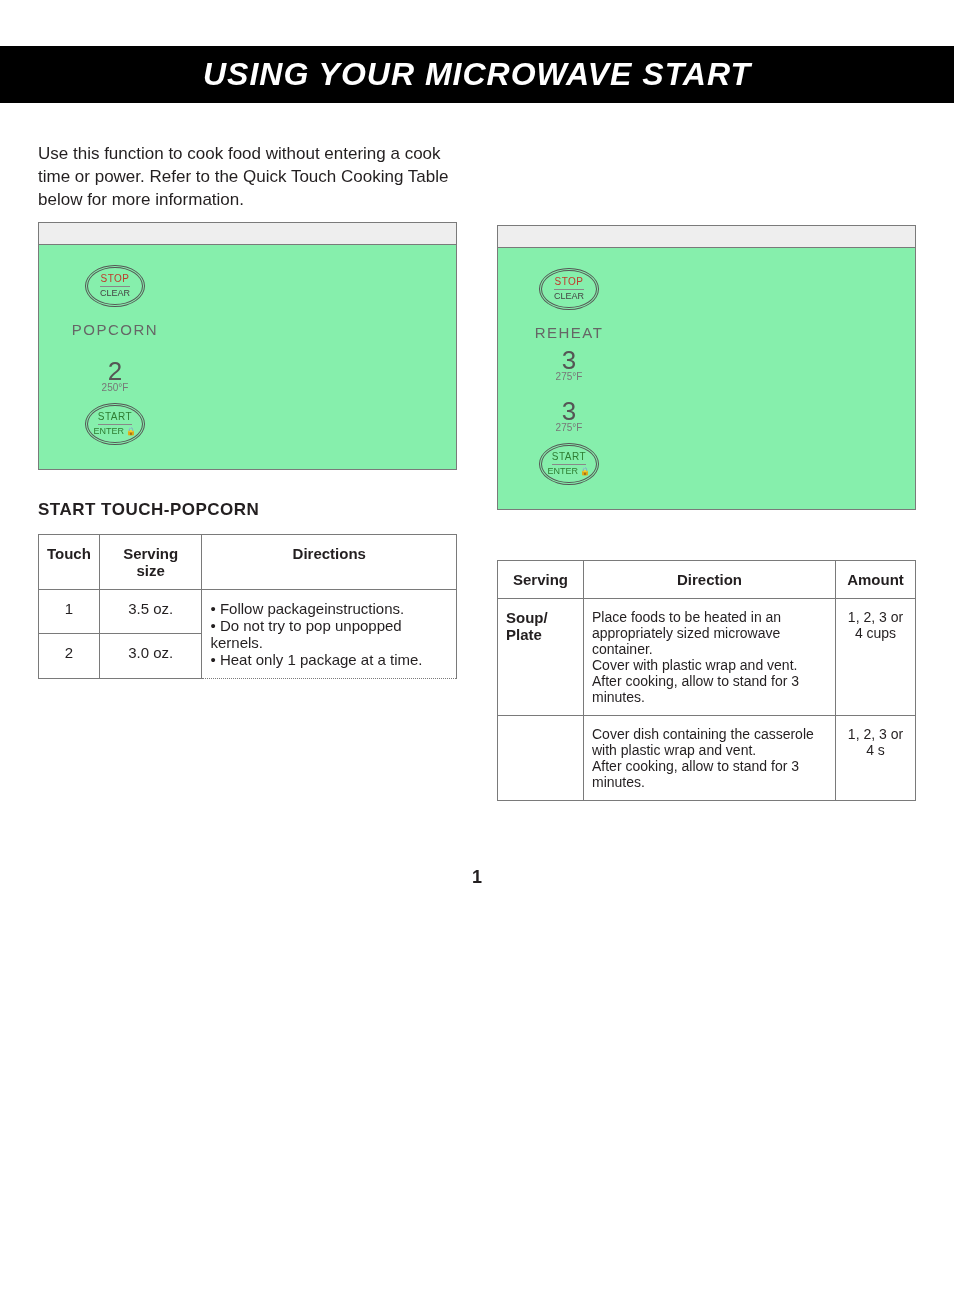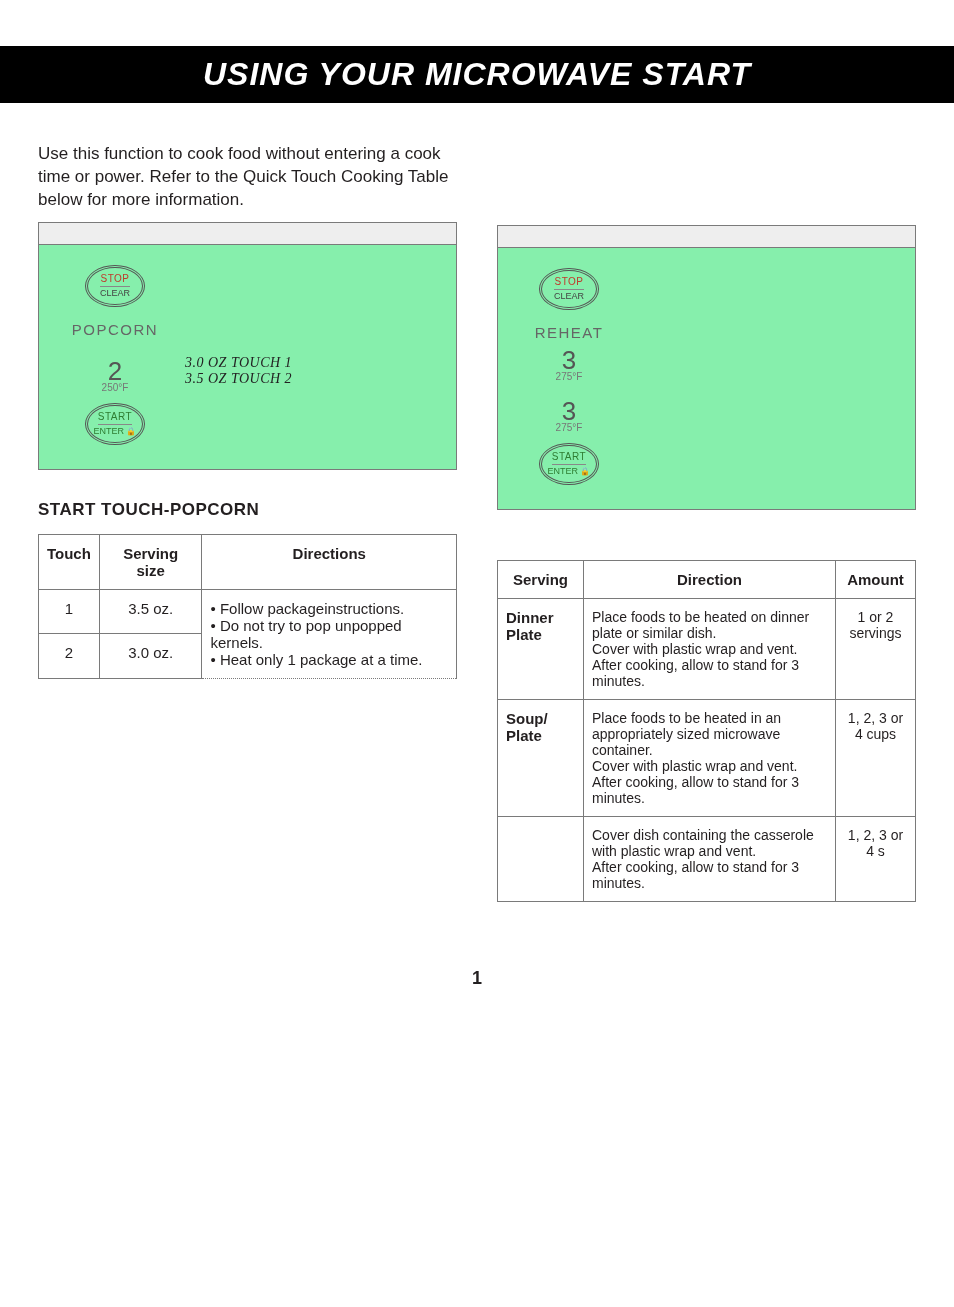--- a/index.html
+++ b/index.html
@@ -125,25 +125,20 @@
               </div>
               <div class="keylabel">POPCORN</div>
               <div style="height:18px;"></div>
               <div class="bignum">2</div>
               <div class="subtemp">250°F</div>
               <div class="oval-btn start" style="margin-top:10px;">
                 <span class="top">START</span>
                 <span><span>ENTER</span> <span class="lock">🔒</span></span>
               </div>
             </div>
-            <div class="rcol">
-              <div style="height:90px;"></div>
-              <div class="display-text">3.0 OZ TOUCH 1</div>
-              <div class="display-text">3.5 OZ TOUCH 2</div>
-            </div>
           </div>
         </div>
       </div>
 
       <div class="section-head">START TOUCH-POPCORN</div>
 
       <table class="popcorn">
         <thead>
           <tr>
             <th>Touch</th>
@@ -199,27 +194,20 @@
       <table class="reheat">
         <thead>
           <tr>
             <th style="width:86px;">Serving</th>
             <th>Direction</th>
             <th style="width:80px;">Amount</th>
           </tr>
         </thead>
         <tbody>
           <tr class="dotted-bottom">
-            <td class="bold" style="white-space:pre-line;">Dinner Plate</td>
-            <td style="white-space:pre-line;font-size:14px;">Place foods to be heated on dinner plate or similar dish.
-Cover with plastic wrap and vent.
-After cooking, allow to stand for 3 minutes.</td>
-            <td class="center" style="font-size:14px;">1 or 2 servings</td>
-          </tr>
-          <tr class="dotted-bottom">
             <td class="bold" style="white-space:pre-line;">Soup/ Plate</td>
             <td style="white-space:pre-line;font-size:14px;">Place foods to be heated in an appropriately sized microwave container.
 Cover with plastic wrap and vent.
 After cooking, allow to stand for 3 minutes.</td>
             <td class="center" style="font-size:14px;">1, 2, 3 or 4 cups</td>
           </tr>
           <tr>
             <td class="bold"></td>
             <td style="white-space:pre-line;font-size:14px;">Cover dish containing the casserole with plastic wrap and vent.
 After cooking, allow to stand for 3 minutes.</td>

